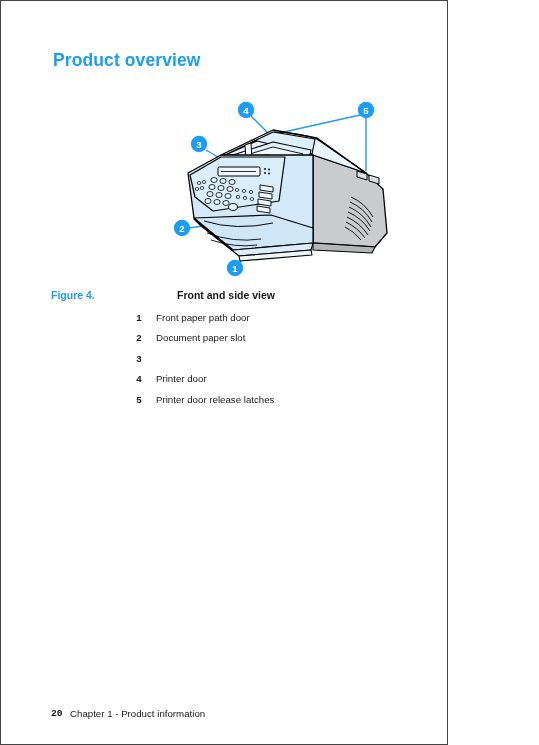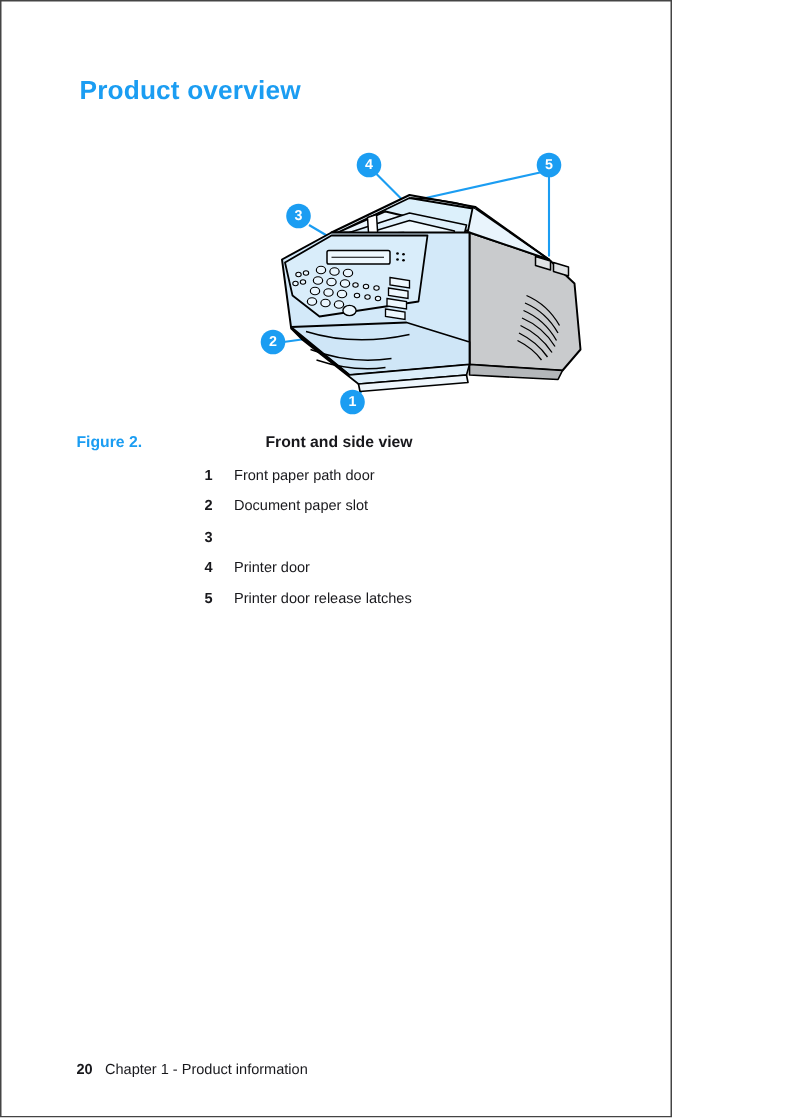--- a/index.html
+++ b/index.html
@@ -114,20 +114,21 @@
     width: 100%;
     height: 14px;
   }
   .footer-page-number {
     position: absolute;
     left: 50px;
     top: 0;
     font-size: 9.7px;
     font-weight: bold;
     color: #18181c;
+    font-family: Liberation Mono, monospace;
   }
   .footer-chapter {
     position: absolute;
     left: 69px;
     top: 0;
     font-size: 9.7px;
     color: #18181c;
     white-space: nowrap;
     text-align: center;
   }
@@ -286,21 +287,21 @@
         </g>
         <g>
           <circle cx="205" cy="17" r="8.2" fill="#1b9df2"></circle>
           <text x="205" y="17" fill="#ffffff" font-family="Liberation Sans, sans-serif" font-size="9.5" font-weight="bold" text-anchor="middle" dominant-baseline="central">5</text>
         </g>
       </g>
     </svg>
   </div>
 
   <div class="figure-caption-row">
-    <span class="figure-label">Figure 2.</span>
+    <span class="figure-label">Figure 4.</span>
     <span class="figure-title">Front and side view</span>
   </div>
 
   <div class="legend">
     <div class="legend-row">
       <span class="legend-num">1</span>
       <span class="legend-text">Front paper path door</span>
     </div>
     <div class="legend-row">
       <span class="legend-num">2</span>

